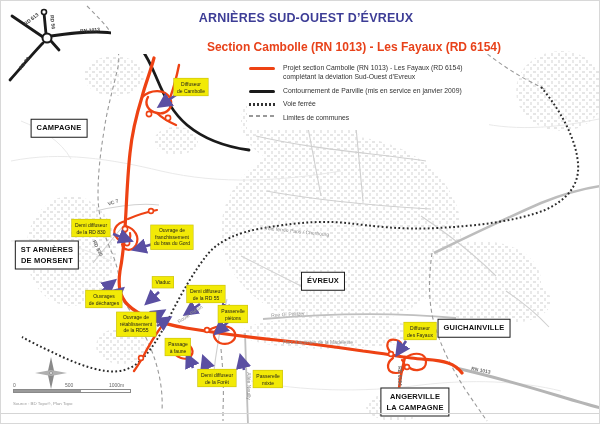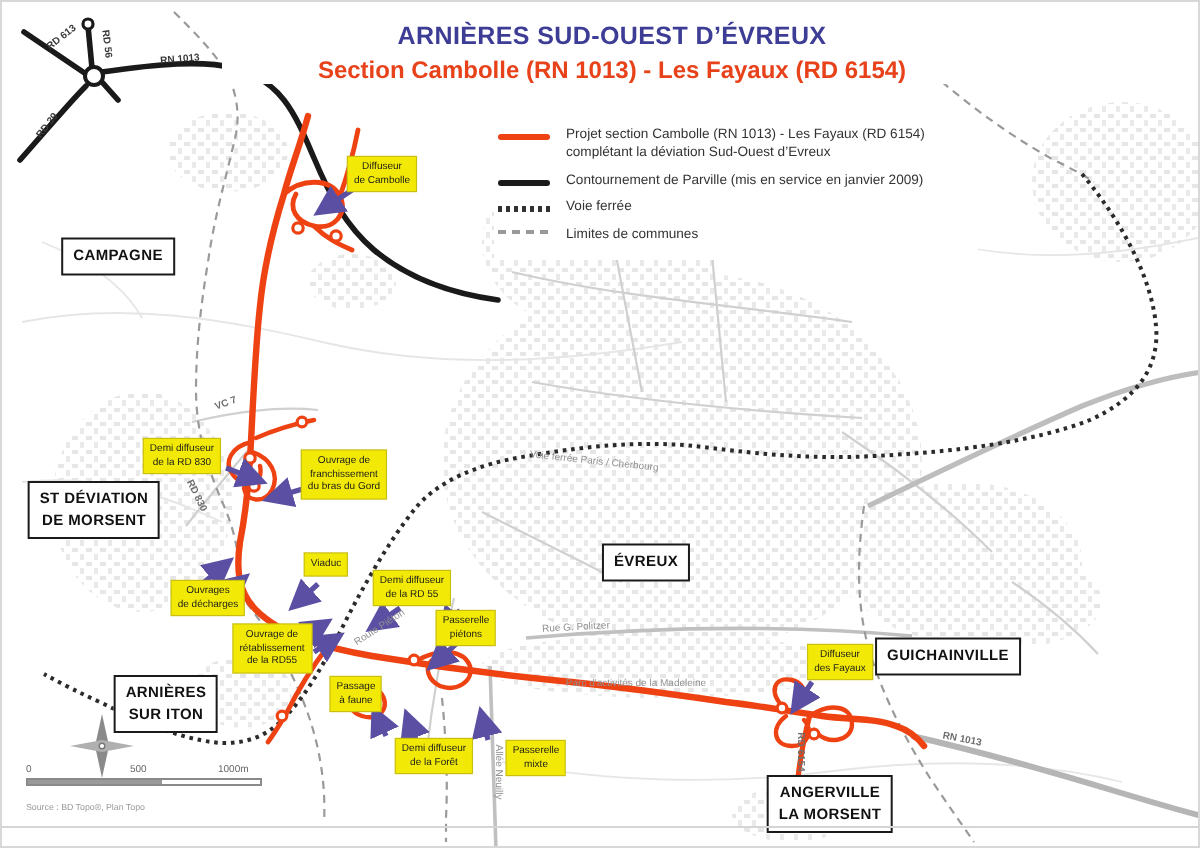--- a/index.html
+++ b/index.html
@@ -2,21 +2,21 @@
 <html><head>
 <meta charset="utf-8">
 <style>
   html,body{margin:0;padding:0;background:#fff;}
   #page{position:relative;width:600px;height:424px;background:#ffffff;overflow:hidden;
         font-family:"Liberation Sans", sans-serif;border:1px solid #d8d8d8;box-sizing:border-box;}
   #mapsvg{position:absolute;left:0;top:0;}
   .overlay{position:absolute;left:0;top:0;width:600px;height:424px;}
   .titleblock{position:absolute;left:110px;top:10px;width:390px;text-align:center;background:#fff;}
   .title1{color:#3d3d96;font-size:12.5px;font-weight:bold;letter-spacing:.2px;}
-  .title2{color:#e8421a;font-size:12px;font-weight:bold;margin-top:3px;}
+  .title2{color:#e8421a;font-size:12px;font-weight:bold;margin-top:15px;text-align:right;}
   .legend{position:absolute;left:246px;top:61px;width:238px;background:#fff;padding:2px 2px;}
   .legrow{display:flex;align-items:flex-start;margin-bottom:5px;}
   .legsample{flex:0 0 26px;margin-right:8px;margin-top:3px;}
   .ls-project{height:3px;background:#ee4213;border-radius:2px;}
   .ls-parville{height:3px;background:#1a1a1a;border-radius:2px;}
   .ls-rail{height:3px;background:repeating-linear-gradient(90deg,#333 0 2px,transparent 2px 4px);}
   .ls-limits{height:2px;margin-top:1px;background:repeating-linear-gradient(90deg,#999 0 4px,transparent 4px 7px);}
   .leglabel{font-size:6.8px;color:#333;line-height:1.3;}
   .commune-box{position:absolute;transform:translate(-50%,-50%);background:#fff;border:1px solid #1a1a1a;
      padding:3px 5px;font-weight:bold;font-size:7.5px;text-align:center;white-space:pre-line;
@@ -198,28 +198,26 @@
         <div class="legsample ls-rail"></div>
         <div class="leglabel">Voie ferrée</div>
       </div>
       <div class="legrow">
         <div class="legsample ls-limits"></div>
         <div class="leglabel">Limites de communes</div>
       </div>
     </div>
 
     <div class="commune-box" style="left:58px;top:127px;">CAMPAGNE</div>
-    <div class="commune-box" style="left:46px;top:254px;">ST DÉVIATION
+    <div class="commune-box" style="left:46px;top:254px;">ST ARNIÈRES
 DE MORSENT</div>
     <div class="commune-box" style="left:322px;top:280px;">ÉVREUX</div>
     <div class="commune-box" style="left:473px;top:327px;">GUICHAINVILLE</div>
-    <div class="commune-box" style="left:82px;top:351px;">ARNIÈRES
-SUR ITON</div>
     <div class="commune-box" style="left:414px;top:401px;">ANGERVILLE
-LA MORSENT</div>
+LA CAMPAGNE</div>
 
     <div class="callout" style="left:190px;top:86px;">Diffuseur
 de Cambolle</div>
     <div class="callout" style="left:90px;top:227px;">Demi diffuseur
 de la RD 830</div>
     <div class="callout" style="left:171px;top:236px;">Ouvrage de
 franchissement
 du bras du Gord</div>
     <div class="callout" style="left:162px;top:281px;">Viaduc</div>
     <div class="callout" style="left:205px;top:293px;">Demi diffuseur

